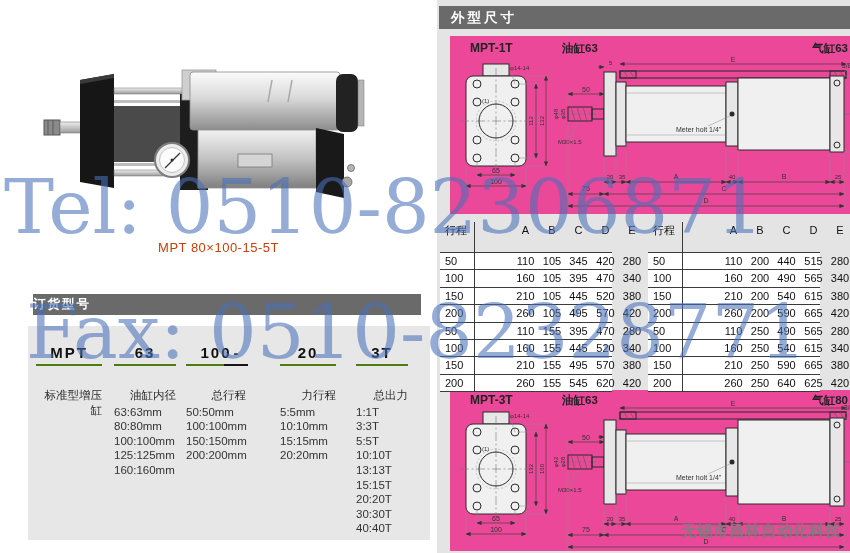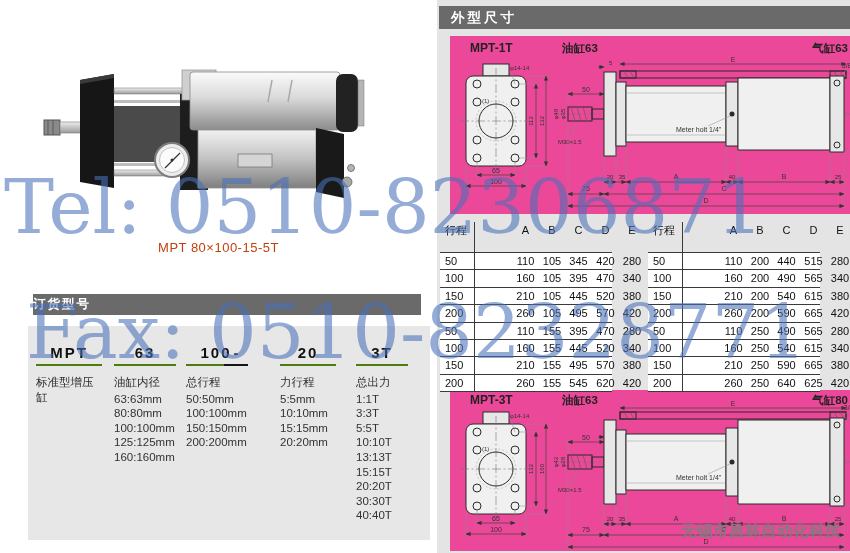--- a/index.html
+++ b/index.html
@@ -45,21 +45,21 @@
   .head .th{padding-top:2px;}
 
   
   #photo{position:absolute;left:20px;top:58px;}
   .caption{position:absolute;left:0;top:240px;width:437px;text-align:center;font-size:13px;color:#c2410c;letter-spacing:.5px;}
   #orderBar{left:33px;top:294px;width:388px;height:21px;line-height:21px;font-size:12.5px;letter-spacing:2px;box-sizing:border-box;}
   .order-box{position:absolute;left:28px;top:326px;width:402px;height:214px;background:#e7e7e7;}
   .oc{position:absolute;top:18px;font-size:11.5px;color:#333;}
   .oc .code{display:block;text-align:center;font-weight:bold;font-size:15px;letter-spacing:2px;color:#111;border-bottom:2px solid #4d7c0f;padding-bottom:3px;}
   .oc .dashcode{border-bottom:2px solid #151515;text-align:center;font-weight:bold;font-size:15px;padding-bottom:3px;}
-  .oc .label{margin-top:9px;line-height:14.6px;color:#2e2e2e;}
+  .oc .label{margin-top:22px;line-height:14.6px;color:#2e2e2e;text-align:right;}
   .oc .opts{margin-top:2px;line-height:14.6px;color:#333;}
   #oc0{left:8px;width:66px;}
   #oc1{left:86px;width:62px;}
   #oc2{left:158px;width:60px;}
   #ocDash{left:196px;width:24px;}
   #oc3{left:252px;width:56px;}
   #oc4{left:328px;width:52px;}
 
   
   .wm{position:absolute;font-family:"DejaVu Serif",serif;color:rgba(73,112,185,0.58);white-space:nowrap;z-index:9;pointer-events:none;}

